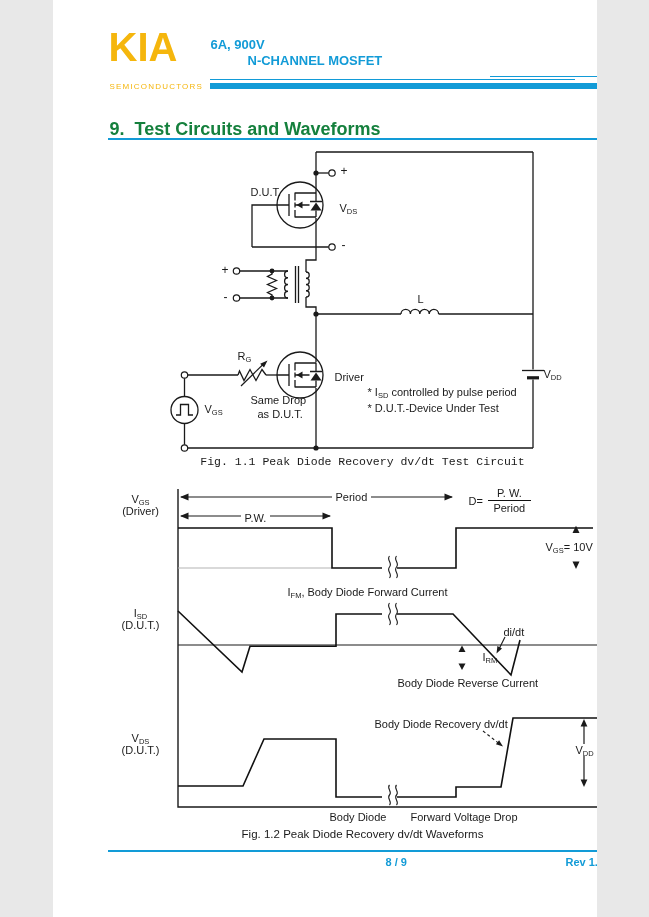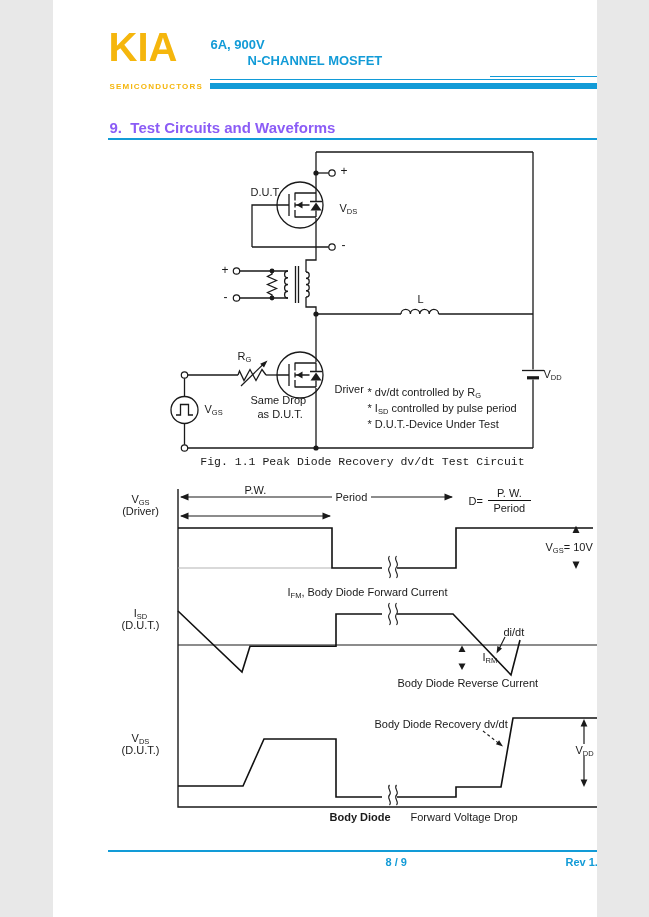--- a/index.html
+++ b/index.html
@@ -1,26 +1,26 @@
 <!DOCTYPE html>
 <html><head>
 <meta charset="utf-8">
 <style>
   html,body{margin:0;padding:0;background:#e8e8e8;}
   .page{position:relative;width:544px;height:917px;background:#ffffff;overflow:hidden;
         font-family:"Liberation Sans",sans-serif;color:#1a1a1a;margin:0 auto;}
   
   .logo{position:absolute;left:56px;top:26px;font-size:40px;font-weight:bold;color:#F5B60D;letter-spacing:0px;line-height:42px;}
-  .logo-sub{position:absolute;left:57px;top:82px;font-size:8px;font-weight:bold;color:#F5B60D;letter-spacing:1.2px;}
+  .logo-sub{position:absolute;left:57px;top:82px;font-size:8px;font-weight:normal;color:#F5B60D;letter-spacing:1.2px;}
   .hdr-rating{position:absolute;left:158px;top:36px;font-size:13px;font-weight:bold;color:#129BD7;line-height:17px;}
   .hdr-device{position:absolute;left:158px;top:53px;font-size:13px;font-weight:bold;color:#129BD7;padding-left:37px;}
   .part-number{position:absolute;left:506px;top:42px;font-size:30px;color:#129BD7;letter-spacing:0.5px;}
   .rule{position:absolute;background:#129BD7;}
   
-  .sec-title{position:absolute;left:57px;top:119px;font-size:15px;font-weight:bold;color:#8b5cf6;white-space:pre;}
+  .sec-title{position:absolute;left:57px;top:119px;font-size:18px;font-weight:bold;color:#15803d;white-space:pre;}
   
   .cl{position:absolute;font-size:11px;line-height:12px;white-space:nowrap;color:#1a1a1a;}
   .cl sub.s{font-size:7.5px;vertical-align:baseline;position:relative;top:2px;line-height:1;}
   .wbg{background:#ffffff;padding:0 4px;}
   .axis{width:62px;text-align:center;line-height:12px;}
   .caption{position:absolute;font-size:11.5px;color:#1a1a1a;text-align:center;}
   .notes{position:absolute;left:315px;top:385px;font-size:11px;line-height:14px;color:#1a1a1a;white-space:nowrap;}
   .notes div{margin:0;}
   .notes sub{font-size:7.5px;vertical-align:baseline;position:relative;top:2px;}
   
@@ -176,38 +176,37 @@
   </svg>
 
   <div class="cl" style="left:198px;top:166px;margin-top:20px;">D.U.T.</div>
   <div class="cl" style="left:288px;top:165px;font-size:12px;">+</div>
   <div class="cl" style="left:287px;top:202px;"><span>V</span><sub class="s">DS</sub></div>
   <div class="cl" style="left:289px;top:239px;font-size:12px;">-</div>
   <div class="cl" style="left:169px;top:264px;font-size:12px;">+</div>
   <div class="cl" style="left:171px;top:291px;font-size:12px;">-</div>
   <div class="cl" style="left:365px;top:293px;">L</div>
   <div class="cl" style="left:185px;top:350px;"><span>R</span><sub class="s">G</sub></div>
-  <div class="cl" style="left:282px;top:383px;">Driver</div>
+  <div class="cl" style="left:282px;top:371px;">Driver</div>
   <div class="cl" style="left:198px;top:394px;">Same Drop</div>
   <div class="cl" style="left:205px;top:408px;text-align:right;">as D.U.T.</div>
   <div class="cl" style="left:152px;top:403px;"><span>V</span><sub class="s">GS</sub></div>
   <div class="cl" style="left:491px;top:368px;"><span>V</span><sub class="s">DD</sub></div>
   <div class="notes">
-    <div><span>* dv/dt controlled by R</span><sub>G</sub></div>
     <div><span>* I</span><sub>SD</sub><span> controlled by pulse period</span></div>
     <div>* D.U.T.-Device Under Test</div>
   </div>
   <div class="caption" style="left:125px;top:455px;width:370px;font-family:Liberation Mono, monospace;">Fig. 1.1 Peak Diode Recovery dv/dt Test Circuit</div>
 
   <div class="cl axis" style="left:57px;top:493px;">
     <div><span>V</span><sub class="s">GS</sub></div>
     <div>(Driver)</div>
   </div>
   <div class="cl wbg" style="left:279px;top:491px;">Period</div>
-  <div class="cl wbg" style="left:188px;top:484px;text-align:center;">P.W.</div>
+  <div class="cl wbg" style="left:188px;top:512px;text-align:center;">P.W.</div>
   <div class="duty">
     <span>D=</span>
     <span class="frac">
         <span class="num">P. W.</span>
         <span class="den">Period</span>
       </span>
   </div>
   <div class="cl" style="left:493px;top:541px;"><span>V</span><sub class="s">GS</sub><span>= 10V</span></div>
   <div class="cl" style="left:235px;top:586px;"><span>I</span><sub class="s">FM</sub><span>, Body Diode Forward Current</span></div>
   <div class="cl axis" style="left:57px;top:607px;">
@@ -216,20 +215,21 @@
   </div>
   <div class="cl" style="left:451px;top:626px;">di/dt</div>
   <div class="cl" style="left:383px;top:651px;margin-left:47px;"><span>I</span><sub class="s">RM</sub></div>
   <div class="cl" style="left:345px;top:677px;">Body Diode Reverse Current</div>
   <div class="cl axis" style="left:57px;top:732px;">
     <div><span>V</span><sub class="s">DS</sub></div>
     <div>(D.U.T.)</div>
   </div>
   <div class="cl" style="left:322px;top:718px;">Body Diode Recovery dv/dt</div>
   <div class="cl wbg" style="left:519px;top:744px;"><span>V</span><sub class="s">DD</sub></div>
-  <div class="cl" style="left:277px;top:811px;font-weight:bold;">Body Diode</div>
+  <div class="cl" style="left:277px;top:811px;">Body Diode</div>
   <div class="cl" style="left:358px;top:811px;">Forward Voltage Drop</div>
+  <div class="caption" style="left:120px;top:828px;width:380px;">Fig. 1.2 Peak Diode Recovery dv/dt Waveforms</div>
 
   <div class="rule" style="left:55px;top:850px;width:545px;height:1.5px;"></div>
   <div class="foot" style="left:297px;top:856px;">8 / 9</div>
   <div class="foot" style="left:477px;top:856px;">Rev 1.0 Feb. 2023</div>
 
 </div>
 
 </body></html>

